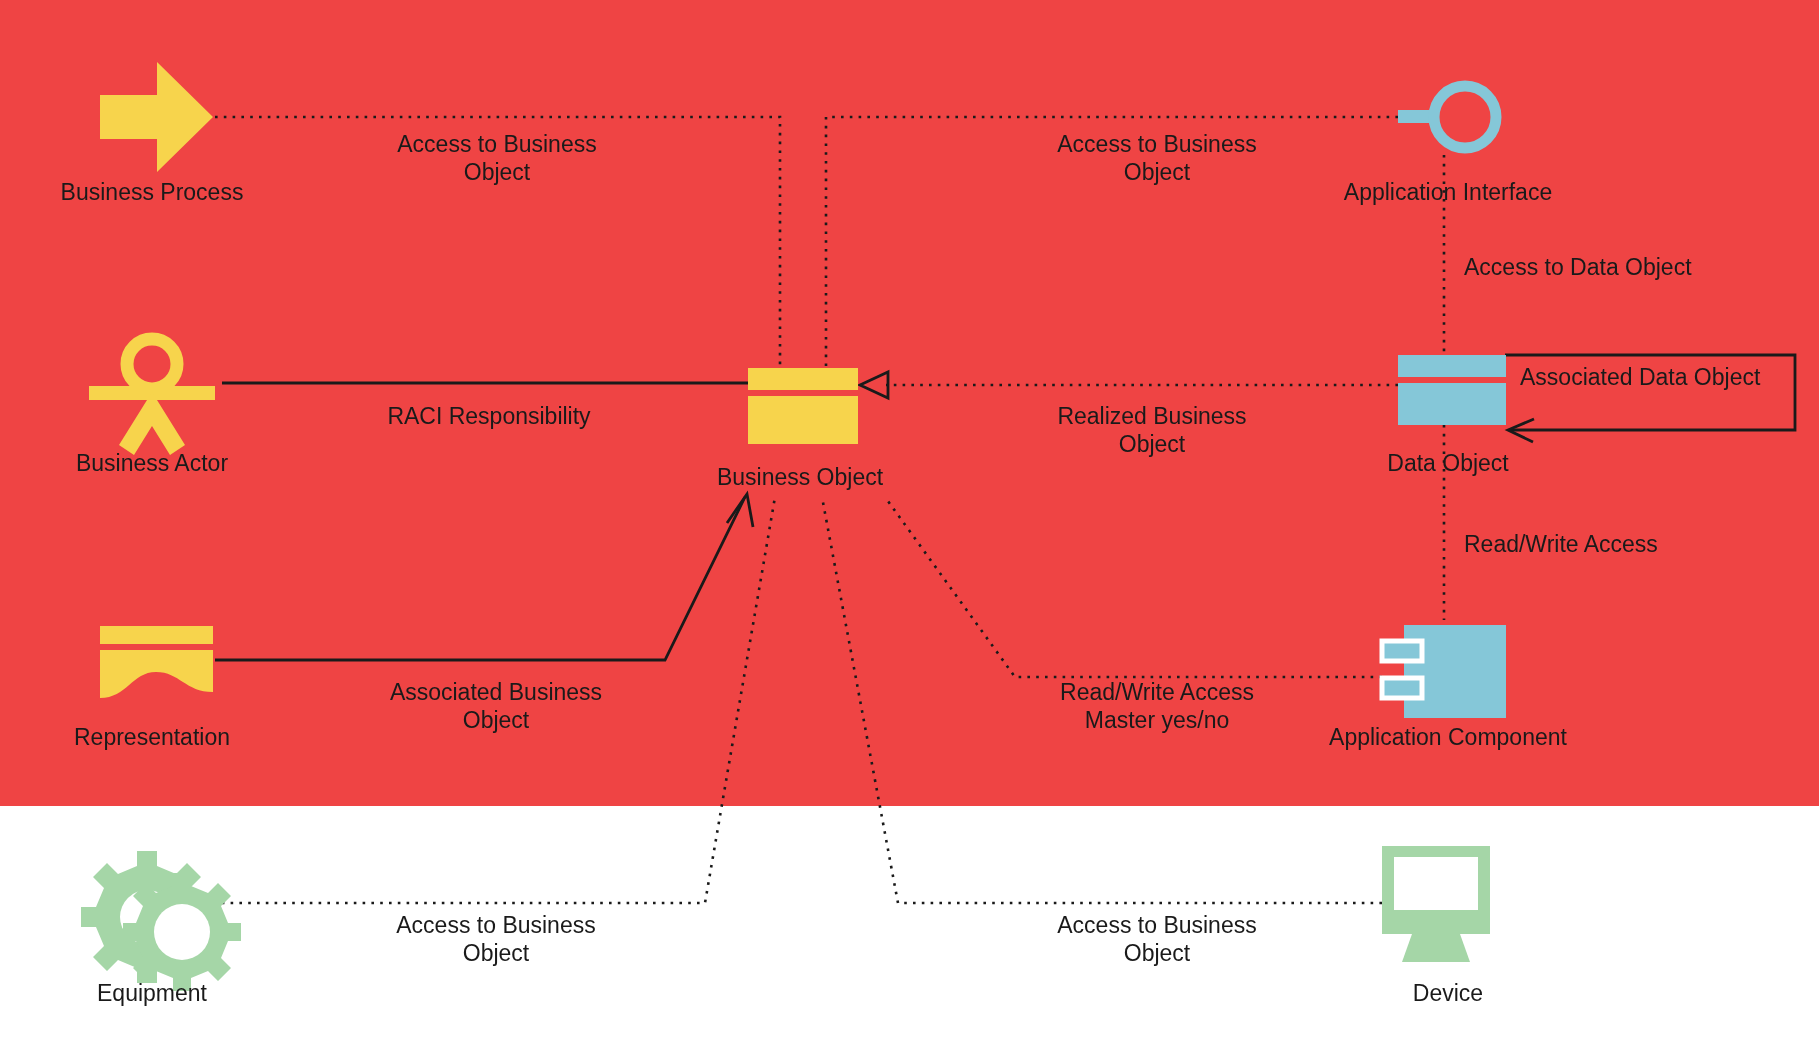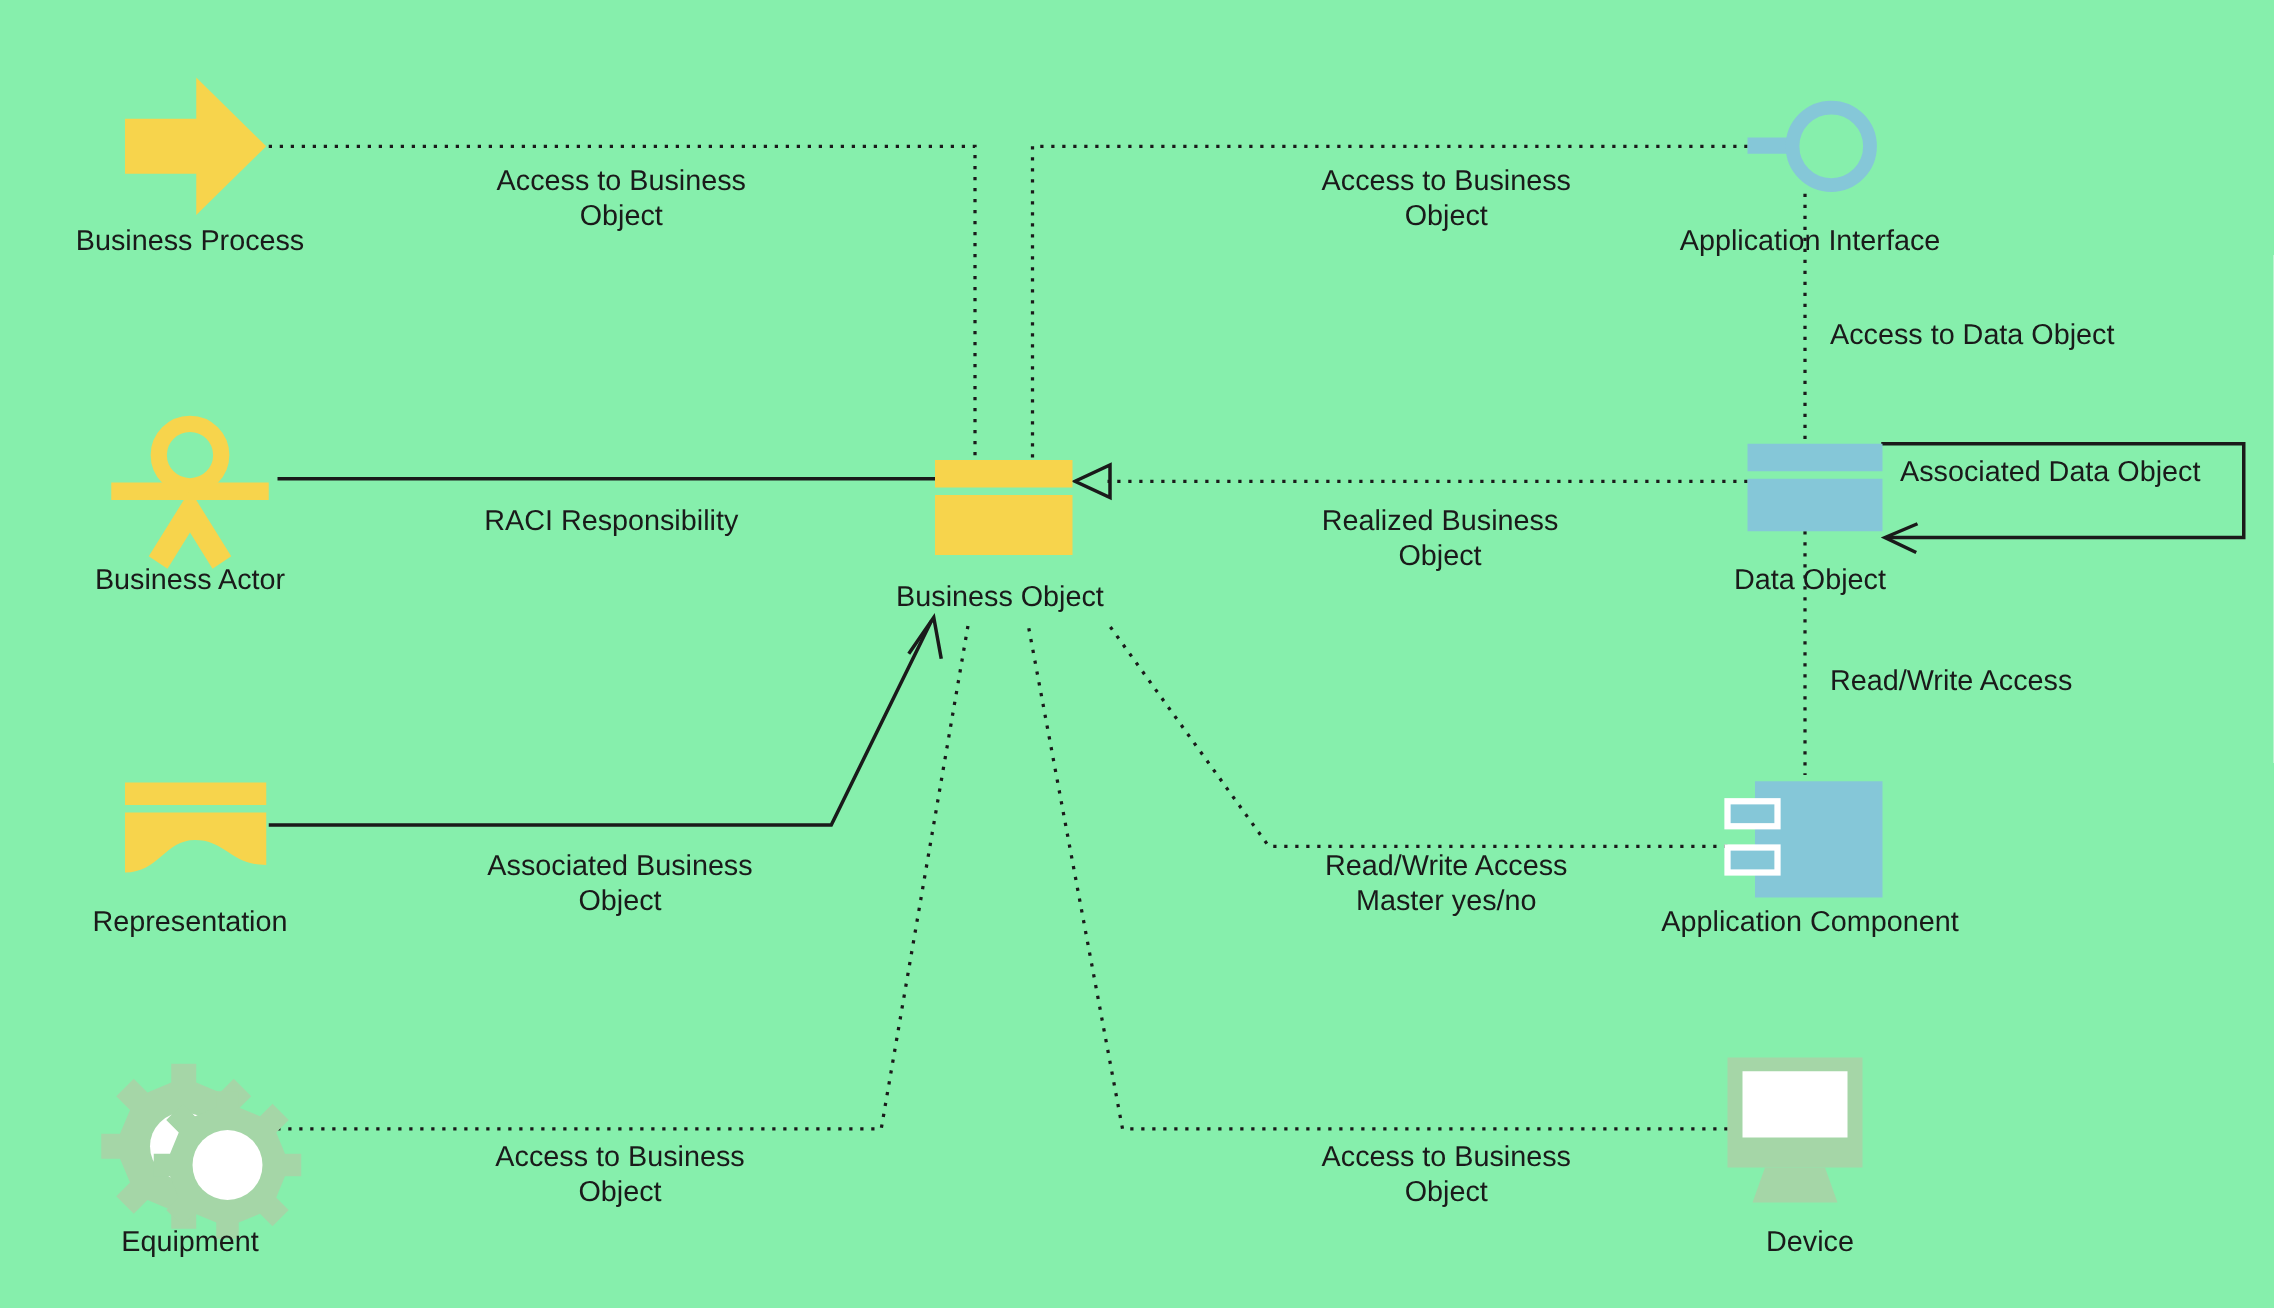--- a/index.html
+++ b/index.html
@@ -9,22 +9,22 @@
   }
   body {
     width: 1819px;
     height: 1046px;
     font-family: "Liberation Sans", sans-serif;
     overflow: hidden;
   }
   #diagram-root {
     position: relative;
     width: 1819px;
-    height: 1046px;
-    background: #86efac;
+    height: 806px;
+    background: #ef4444;
   }
   svg#canvas {
     position: absolute;
     top: 0;
     left: 0;
     width: 1819px;
     height: 1046px;
     display: block;
   }
   .node-label {

